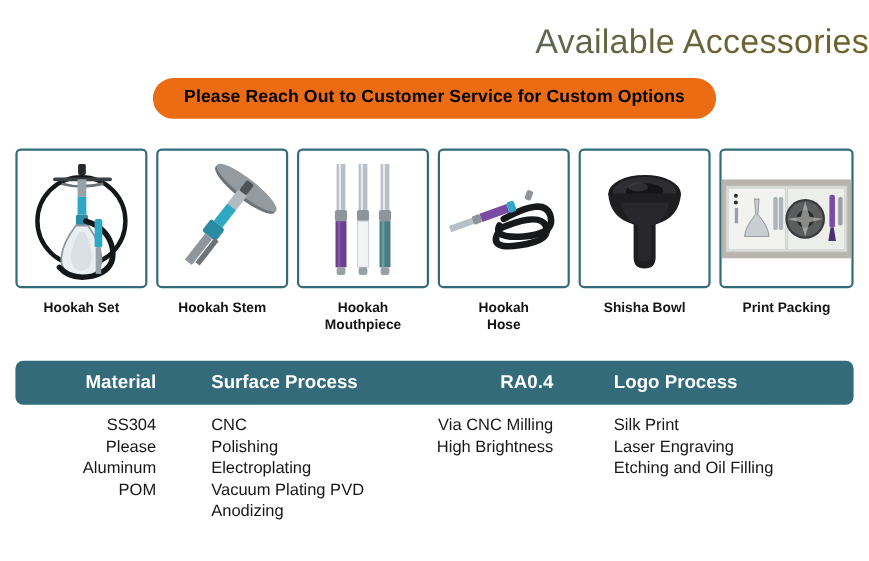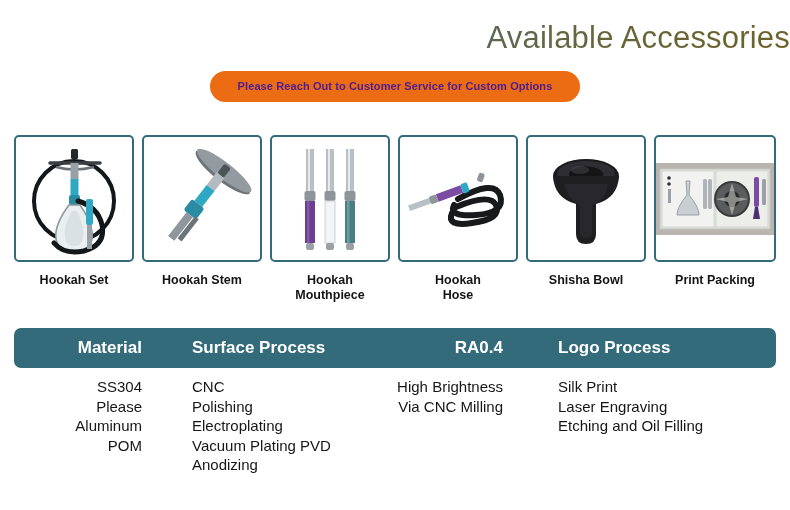--- a/index.html
+++ b/index.html
@@ -20,24 +20,24 @@
     background:linear-gradient(90deg,#2f7189 0%,#3a7285 22%,#4d6d6a 48%,#66653f 72%,#6d6229 100%);
     -webkit-background-clip:text;background-clip:text;
     -webkit-text-fill-color:transparent;color:#4f6a5a;
   }
 
   
   .banner-wrap{position:absolute;left:0;top:71px;width:790px;text-align:center;}
   .banner{
     display:inline-block;
     background:#ec6c14;
-    color:#4c1d95;
+    color:#000000;
     border-radius:22px;
     padding:9px 28px 10px 28px;
-    font-size:11px;font-weight:bold;
+    font-size:16px;font-weight:bold;
     letter-spacing:.1px;
     white-space:nowrap;
   }
 
   
   .cards{
     position:absolute;left:14px;top:135px;width:762px;
     display:flex;gap:8px;
   }
   .card-col{flex:1;display:flex;flex-direction:column;align-items:center;}
@@ -235,22 +235,22 @@
         <div class="cell-line">POM</div>
       </div>
       <div class="td c2">
         <div class="cell-line">CNC</div>
         <div class="cell-line">Polishing</div>
         <div class="cell-line">Electroplating</div>
         <div class="cell-line">Vacuum Plating PVD</div>
         <div class="cell-line">Anodizing</div>
       </div>
       <div class="td c3">
+        <div class="cell-line">Via CNC Milling</div>
         <div class="cell-line">High Brightness</div>
-        <div class="cell-line">Via CNC Milling</div>
       </div>
       <div class="td c4">
         <div class="cell-line">Silk Print</div>
         <div class="cell-line">Laser Engraving</div>
         <div class="cell-line">Etching and Oil Filling</div>
       </div>
     </div>
   </div>
 
 </div>

